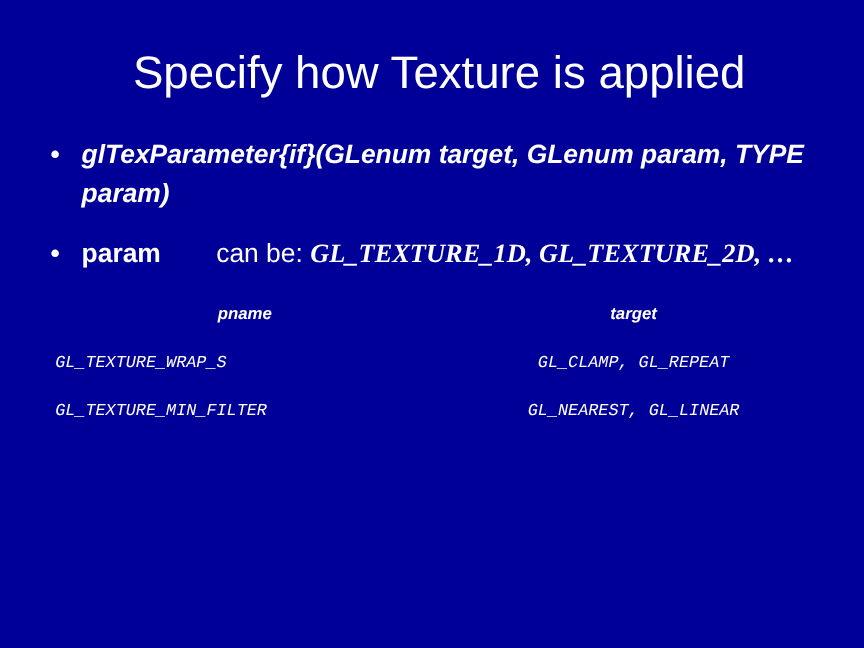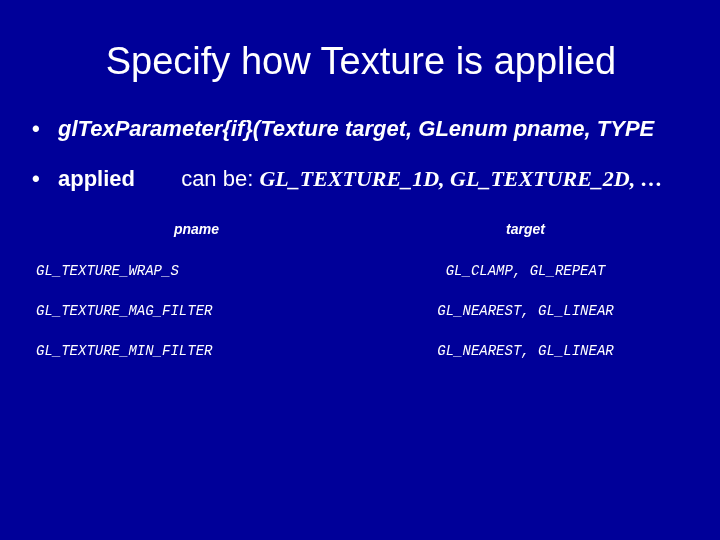--- a/index.html
+++ b/index.html
@@ -9,21 +9,21 @@
     height: 540px;
     background: #000099;
     color: #ffffff;
     font-family: Arial, Helvetica, sans-serif;
     overflow: hidden;
   }
   .slide {
     box-sizing: border-box;
     width: 720px;
     height: 540px;
-    padding: 30px 30px 20px 32px;
+    padding: 30px 30px 20px 42px;
   }
   .title {
     font-size: 38px;
     text-align: center;
     margin: 10px 0 30px 0;
     font-weight: normal;
   }
   .bullets {
     font-size: 22px;
     font-weight: bold;
@@ -79,49 +79,46 @@
 
 <div class="slide">
 
   <div class="title">Specify how Texture is applied</div>
 
   <div class="bullets">
 
     <div class="bullet">
       <div class="dot">•</div>
       <div class="b1-content">
-        <span>glTexParameter{</span><span>if</span><span>}(Texture target, GLenum pname, TYPE</span><br>
+        <span>glTexParameter{</span><span>if</span><span>}(GLenum target, GLenum param, TYPE</span><br>
+        <span>param)</span>
       </div>
     </div>
 
     <div class="bullet">
       <div class="dot">•</div>
       <div class="b2-content">
-        <span class="normal-span" style="font-style:normal;">applied</span><span style="font-style:normal; font-weight:normal;margin-left:40px;"> can be: </span><span class="smaller-inline">GL_TEXTURE_1D, GL_TEXTURE_2D, …</span>
+        <span class="normal-span" style="font-style:normal;">param</span><span style="font-style:normal; font-weight:normal;margin-left:40px;"> can be: </span><span class="smaller-inline">GL_TEXTURE_1D, GL_TEXTURE_2D, …</span>
       </div>
     </div>
 
   </div>
 
   <table class="params">
     <thead>
       <tr>
         <th>pname</th>
         <th>target</th>
       </tr>
     </thead>
     <tbody>
       <tr>
         <td class="pname-col">GL_TEXTURE_WRAP_S</td>
         <td class="param-col">GL_CLAMP, GL_REPEAT</td>
       </tr>
       <tr>
-        <td class="pname-col">GL_TEXTURE_MAG_FILTER</td>
-        <td class="param-col">GL_NEAREST, GL_LINEAR</td>
-      </tr>
-      <tr>
         <td class="pname-col">GL_TEXTURE_MIN_FILTER</td>
         <td class="param-col">GL_NEAREST, GL_LINEAR</td>
       </tr>
     </tbody>
   </table>
 
 </div>
 
 </body></html>

